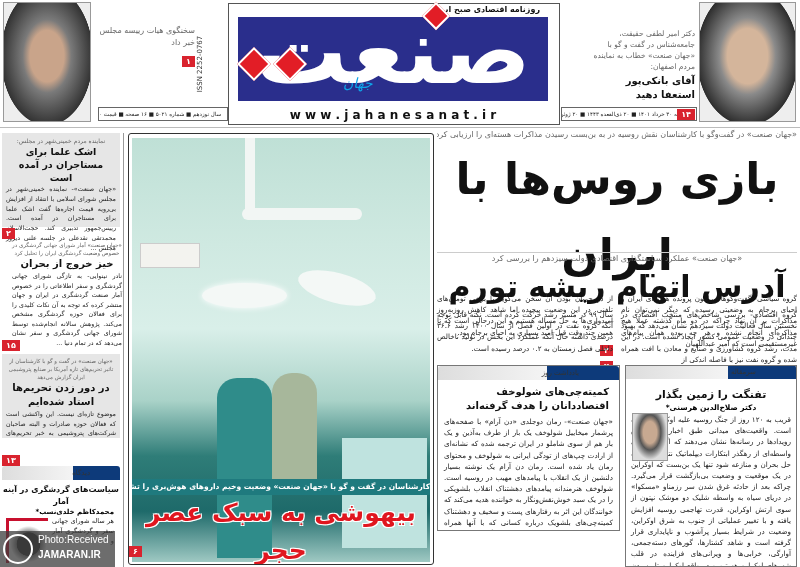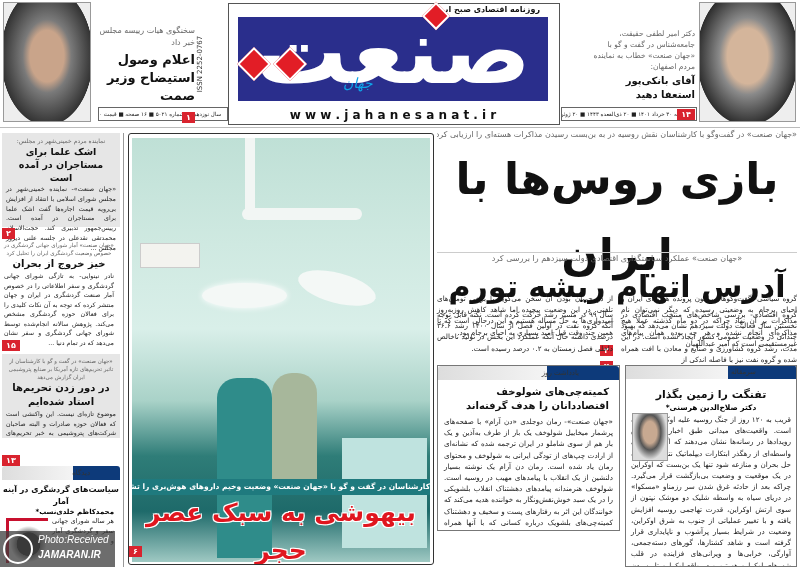--- a/index.html
+++ b/index.html
@@ -31,21 +31,20 @@
   <div class="abs" style="left:-28px;top:60px;font-size:7px;color:#333;transform:rotate(-90deg);white-space:nowrap;direction:ltr;">ISSN 2252-0767</div>
   <div class="abs" style="left:38px;top:108px;width:310px;text-align:center;font-size:12px;font-weight:bold;color:#111;direction:ltr;white-space:nowrap;">w w w . j a h a n e s a n a t . i r</div>
 </div>
 
 <div class="abs infobar rtl" style="left:561px;top:107px;width:136px;font-size:5.5px;white-space:nowrap;overflow:hidden;">دوشنبه ۳۰ خرداد ۱۴۰۱ ■ ۲۰ ذی‌القعده ۱۴۴۳ ■ ۲۰ ژوئن ۲۰۲۲</div>
 <div class="abs infobar rtl" style="left:98px;top:107px;width:130px;font-size:5.5px;white-space:nowrap;overflow:hidden;">سال نوزدهم ■ شماره ۵۰۲۱ ■ ۱۶ صفحه ■ قیمت ۵۰۰۰ تومان</div>
 
 <div class="abs photo" style="left:3px;top:2px;width:88px;height:120px;background:radial-gradient(ellipse at 50% 45%, #c9a48a 0 28%, #7a7a7a 40%, #333 75%, #eee 76%);"></div>
 <div class="abs rtl" style="left:95px;top:25px;width:100px;">
   <div class="kicker" style="font-size:8px;">سخنگوی هیات رییسه مجلس خبر داد</div>
-  <div class="hl" style="font-size:13px;line-height:18px;margin-top:2px;">اعلام وصول استیضاح وزیر صمت</div>
   <div class="redbox" style="margin-top:6px;">۱</div>
 </div>
 
 <div class="abs photo" style="left:699px;top:2px;width:97px;height:120px;background:radial-gradient(ellipse at 50% 45%, #d4b59b 0 30%, #8a8a8a 42%, #2e2e2e 75%, #eee 76%);"></div>
 <div class="abs rtl" style="left:590px;top:28px;width:105px;">
   <div class="kicker" style="font-size:7.5px;line-height:11px;">دکتر امیر لطفی حقیقت، جامعه‌شناس در گفت و گو با «جهان صنعت» خطاب به نماینده مردم اصفهان:</div>
   <div class="hl" style="font-size:10px;line-height:14px;margin-top:2px;">آقای بانکی‌پور استعفا دهید</div>
   <div class="redbox" style="margin-top:6px;">۱۴</div>
 </div>
 
@@ -109,21 +108,21 @@
 
 <div class="abs" style="left:123px;top:133px;width:1px;height:434px;background:#999;"></div>
 
 <div class="abs rtl graybox" style="left:2px;top:133px;width:118px;height:94px;padding:3px 4px;">
   <div class="kicker" style="font-size:6px;line-height:9px;text-align:center;">نماینده مردم خمینی‌شهر در مجلس:</div>
   <div class="hl" style="font-size:9.5px;line-height:13px;text-align:center;">اشک علما برای مستاجران در آمده است</div>
   <div class="body-text" style="font-size:6.3px;line-height:9.8px;">«جهان صنعت»- نماینده خمینی‌شهر در مجلس شورای اسلامی با انتقاد از افزایش بی‌رویه قیمت اجاره‌ها گفت اشک علما برای مستاجران در آمده است. رییس‌جمهور تدبیری کند. حجت‌الاسلام محمدتقی نقدعلی در جلسه علنی دیروز مجلس ...</div>
 </div>
 <div class="abs redbox" style="left:2px;top:228px;">۲</div>
 
-<div class="abs rtl" style="left:0;top:241px;width:118px;height:100px;padding:0 4px;">
+<div class="abs rtl" style="left:8px;top:241px;width:118px;height:100px;padding:0 4px;">
   <div class="kicker" style="font-size:5.5px;line-height:8px;text-align:center;">«جهان صنعت» آمار شورای جهانی گردشگری در خصوص وضعیت گردشگری ایران را تحلیل کرد</div>
   <div class="hl" style="font-size:10px;line-height:14px;text-align:center;">خیز خروج از بحران</div>
   <div class="body-text" style="font-size:6.3px;line-height:9.5px;">نادر نینوایی- به تازگی شورای جهانی گردشگری و سفر اطلاعاتی را در خصوص آمار صنعت گردشگری در ایران و جهان منتشر کرده که توجه به آن نکات کلیدی را برای فعالان حوزه گردشگری مشخص می‌کند. پژوهش سالانه انجام‌شده توسط شورای جهانی گردشگری و سفر نشان می‌دهد که در تمام دنیا ...</div>
 </div>
 <div class="abs redbox" style="left:2px;top:340px;">۱۵</div>
 
 <div class="abs rtl graybox" style="left:2px;top:354px;width:118px;height:84px;padding:3px 4px;overflow:hidden;">
   <div class="kicker" style="font-size:5.5px;line-height:8px;text-align:center;">«جهان صنعت» در گفت و گو با کارشناسان از تاثیر تحریم‌های تازه آمریکا بر صنایع پتروشیمی ایران گزارش می‌دهد</div>
   <div class="hl" style="font-size:10px;line-height:14px;text-align:center;">در دور زدن تحریم‌ها استاد شده‌ایم</div>
   <div class="body-text" style="font-size:6.3px;line-height:9.5px;">موضوع تازه‌ای نیست. این واکنشی است که فعالان حوزه صادرات و البته صاحبان شرکت‌های پتروشیمی به خبر تحریم‌های اخیر آمریکا علیه پتروشیمی ایران نشان دادند</div>
@@ -131,17 +130,17 @@
 <div class="abs redbox" style="left:2px;top:455px;">۱۳</div>
 
 <div class="abs rtl" style="left:2px;top:466px;width:118px;height:101px;overflow:hidden;">
   <div class="section-tab" style="padding-right:30px;">دیدگاه</div>
   <div class="hl" style="font-size:8px;line-height:12px;text-align:center;margin-top:4px;">سیاست‌های گردشگری در آینه آمار</div>
   <div style="font-size:7px;font-weight:bold;padding-right:6px;">محمدکاظم خلدی‌نسب*</div>
   <div class="body-text" style="font-size:6.5px;line-height:10px;padding-right:6px;padding-left:50px;">هر ساله شورای جهانی سفر و گردشگری آمار و</div>
   <div class="abs" style="left:4px;top:52px;width:42px;height:45px;border:3px solid #c8102e;border-right:none;border-bottom:none;background:radial-gradient(circle at 50% 55%, #333 0 38%, #888 40%, #fff 60%);"></div>
 </div>
 
-<div class="abs" style="left:0;top:531px;width:115px;height:36px;background:rgba(60,60,60,0.75);direction:ltr;font-style:italic;">
+<div class="abs" style="left:0;top:531px;width:115px;height:36px;background:rgba(60,60,60,0.75);direction:ltr;">
   <div class="abs" style="left:3px;top:3px;width:30px;height:30px;border:2px solid #fff;border-radius:50%;"></div>
   <div class="abs" style="left:38px;top:3px;font-size:10px;color:#fff;font-family:'Liberation Sans',sans-serif;">Photo:Received</div>
   <div class="abs" style="left:38px;top:18px;font-size:10px;color:#fff;font-weight:bold;font-family:'Liberation Sans',sans-serif;">JAMARAN.IR</div>
 </div>
 
 </body></html>

